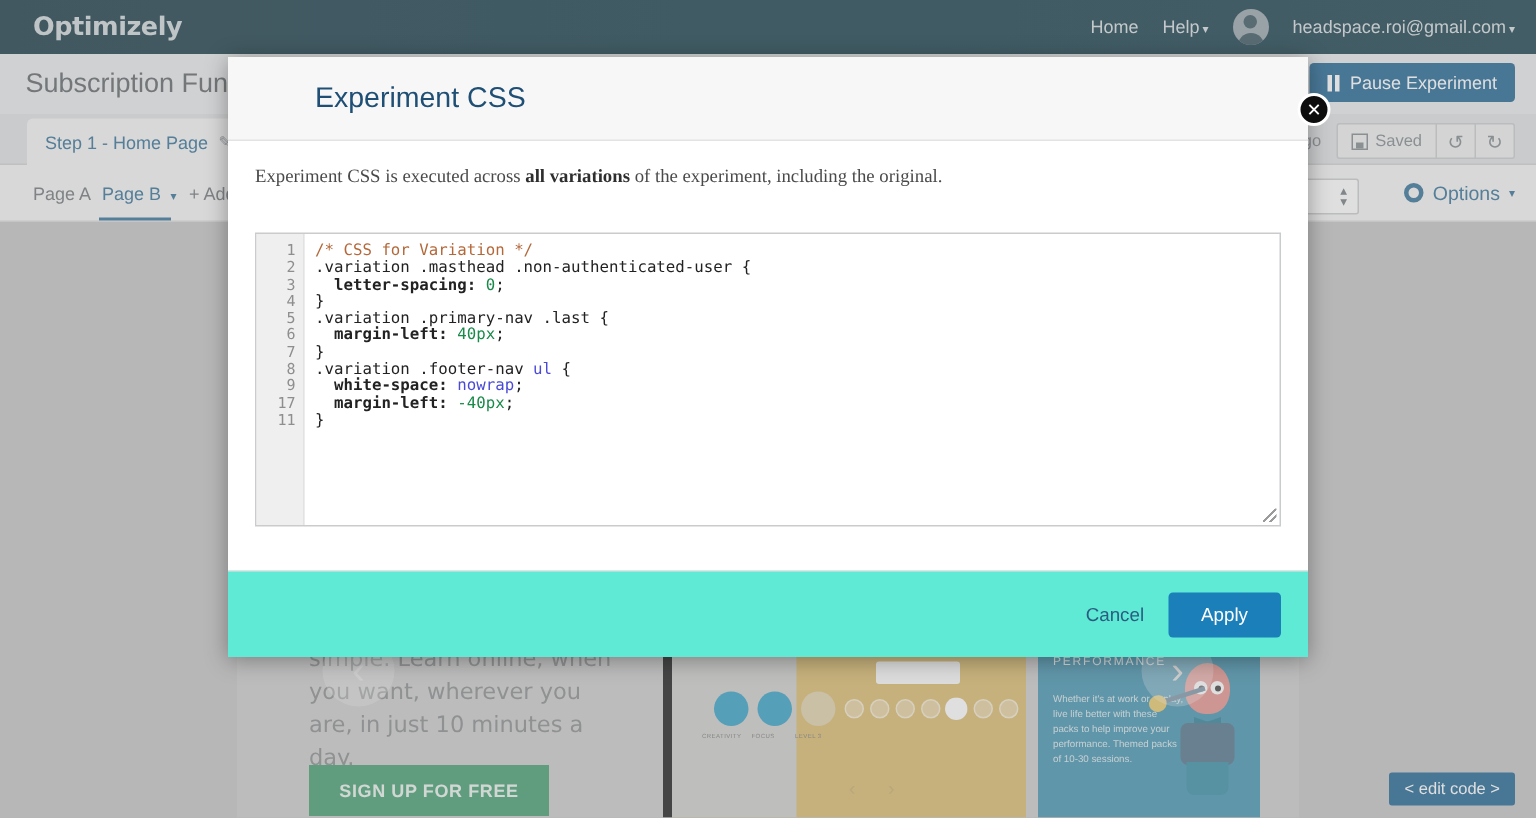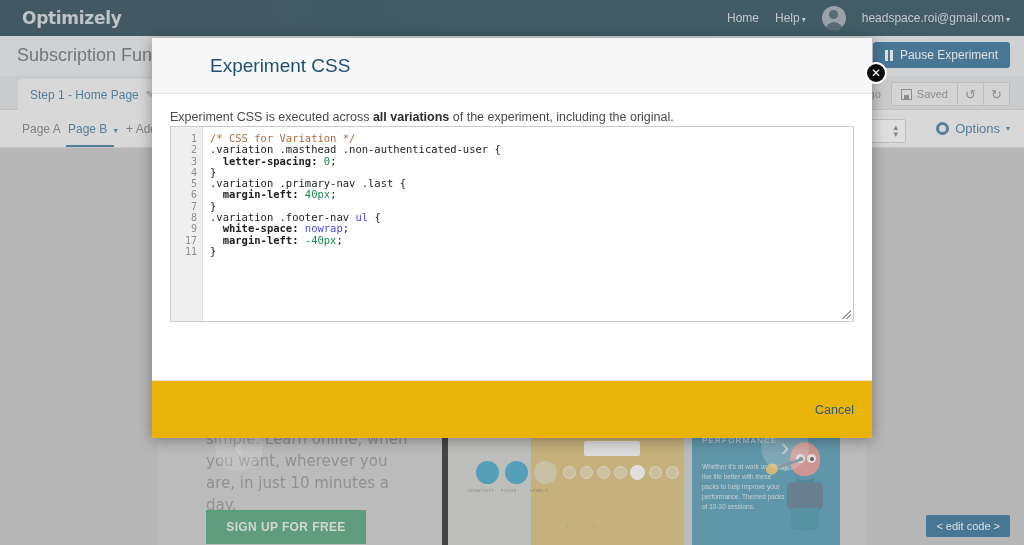--- a/index.html
+++ b/index.html
@@ -263,21 +263,21 @@
     display: flex; align-items: center; padding-left: 18px;
   }
   .modal-title { font-size: 19px; color: #1f4f75; margin-left: 40px; }
   .modal-close {
     position: absolute; left: 713px; top: 24px; width: 22px; height: 22px;
     border-radius: 50%; background: #0d0d0d; color: #fff; font-size: 12px;
     display: flex; align-items: center; justify-content: center;
     border: 2px solid #fff; cursor: pointer; z-index: 5;
   }
   .modal-body { flex: 1; padding: 16px 18px 0 18px; }
-  .desc { font-size: 12.5px; color: #4a4a4a; margin-bottom: 2px; }
+  .desc { font-size: 12.5px; color: #4a4a4a; margin-bottom: 30px; font-family: Liberation Serif, serif; }
   .desc b { color: #2e2e2e; }
 
   .editor {
     position: relative; height: 196px; border: 1px solid #c9cbcc;
     background: #fff; display: flex; overflow: hidden;
   }
   .gutter {
     width: 32px; background: #efefef; border-right: 1px solid #e2e2e2;
     padding-top: 6px; text-align: right;
   }
@@ -299,21 +299,21 @@
     position: absolute; right: 2px; bottom: 2px; width: 9px; height: 9px;
     background:
       linear-gradient(135deg, transparent 46%, #9b9b9b 46%, #9b9b9b 56%, transparent 56%),
       linear-gradient(135deg, transparent 70%, #9b9b9b 70%, #9b9b9b 80%, transparent 80%);
     cursor: nwse-resize;
   }
   .learn {
     margin-top: 12px; font-size: 11.5px; color: #2e8fd4; cursor: pointer;
   }
   .modal-foot {
-    height: 58px; background: #eab308; border-top: 1px solid #e3e3e3;
+    height: 58px; background: #5eead4; border-top: 1px solid #e3e3e3;
     display: flex; align-items: center; justify-content: flex-end;
     gap: 16px; padding-right: 18px;
   }
   .btn-cancel { font-size: 12.5px; color: #2b5c80; cursor: pointer; }
   .btn-apply {
     background: #1b7fba; color: #fff; font-size: 12.5px; border-radius: 3px;
     padding: 8px 22px; cursor: pointer; border: none;
     font-family: "Liberation Sans", sans-serif;
   }
 </style>
@@ -454,15 +454,16 @@
             <div>9</div>
             <div>17</div>
             <div>11</div>
           </div>
         <div class="code" id="code"><div><span class="tk-comment">/* CSS for Variation */</span></div><div><span class="tk-sel">.variation .masthead .non-authenticated-user {</span></div><div><span class="tk-prop">  letter-spacing: </span><span class="tk-num">0</span><span class="tk-sel">;</span></div><div><span class="tk-sel">}</span></div><div><span class="tk-sel">.variation .primary-nav .last {</span></div><div><span class="tk-prop">  margin-left: </span><span class="tk-num">40px</span><span class="tk-sel">;</span></div><div><span class="tk-sel">}</span></div><div><span class="tk-sel">.variation .footer-nav </span><span class="tk-kw">ul</span><span class="tk-sel"> {</span></div><div><span class="tk-prop">  white-space: </span><span class="tk-kw">nowrap</span><span class="tk-sel">;</span></div><div><span class="tk-prop">  margin-left: </span><span class="tk-num">-40px</span><span class="tk-sel">;</span></div><div><span class="tk-sel">}</span></div></div>
         <div class="grip"></div>
       </div>
     </div>
     <div class="modal-foot">
       <span class="btn-cancel">Cancel</span>
+      <button class="btn-apply">Apply</button>
     </div>
   </div>
 </div>
 
 </body></html>

